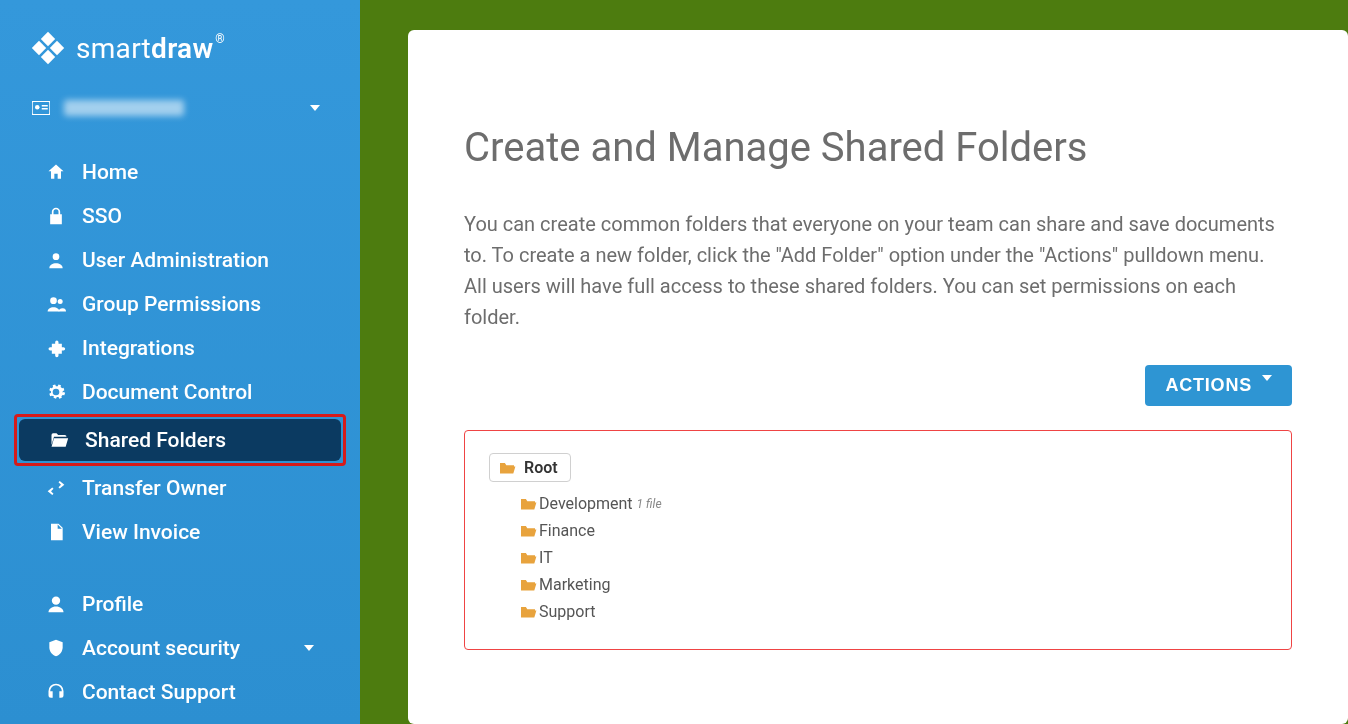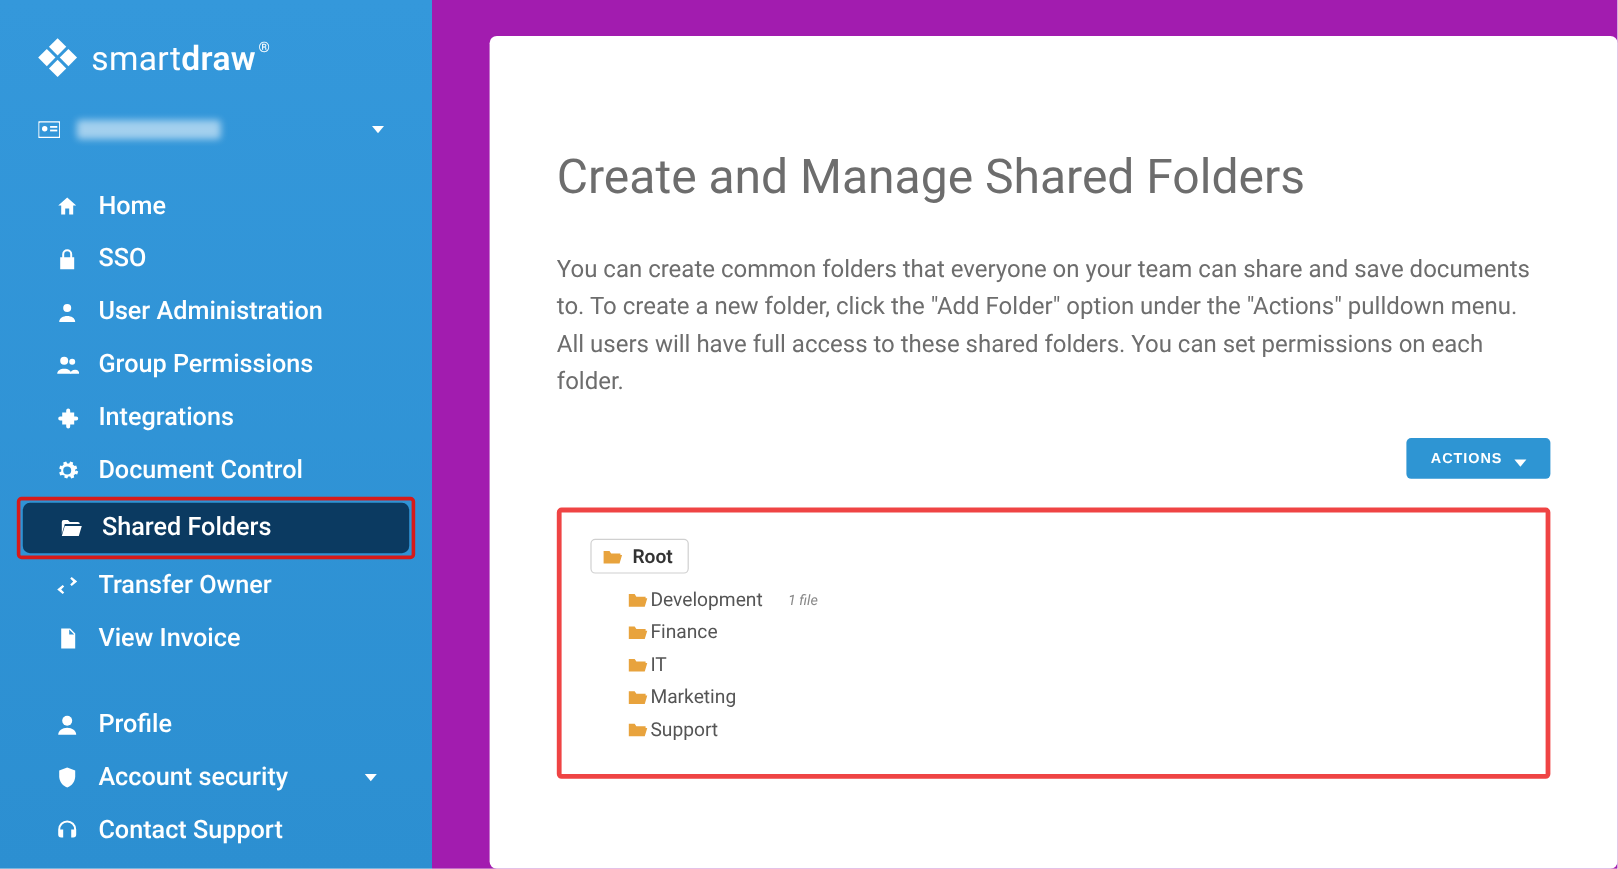--- a/index.html
+++ b/index.html
@@ -71,21 +71,21 @@
     padding: 2px 0;
   }
   .highlight-box .nav-item { margin: 0 2px; }
 
   .nav-item .spacer { flex: 1; }
   .nav-item .right-caret { width:0;height:0;border-left:5px solid transparent;border-right:5px solid transparent;border-top:6px solid #fff; }
 
   
   .main {
     flex: 1;
-    background: #a21caf;
+    background: #4d7c0f;
     padding: 30px 0 0 0;
     display: flex;
     justify-content: flex-start;
   }
   .card {
     background: #fff;
     border-radius: 6px;
     margin-left: 48px;
     width: 940px;
     padding: 94px 56px 40px 56px;
@@ -103,52 +103,52 @@
     line-height: 1.55;
     margin-bottom: 32px;
   }
   .actions-row { display: flex; justify-content: flex-end; margin-bottom: 24px; }
   .actions-btn {
     background: #2e95d3;
     color: #fff;
     border: none;
     border-radius: 4px;
     padding: 10px 20px;
-    font-size: 12px;
+    font-size: 18px;
     font-weight: 600;
     letter-spacing: 0.8px;
     display: flex;
-    align-items: flex-end;
+    align-items: flex-start;
     gap: 10px;
     cursor: pointer;
   }
   .actions-btn .caret-down { border-top-color: #fff; }
 
   .tree-box {
-    border: 4px solid #ef4444;
+    border: 1px solid #ef4444;
     border-radius: 4px;
     padding: 22px 24px 28px 24px;
   }
   .root-chip {
     display: inline-flex;
     align-items: center;
     gap: 8px;
     border: 1px solid #d0d0d0;
     border-radius: 4px;
     padding: 4px 12px 4px 8px;
     font-weight: 600;
     color: #333;
     font-size: 16px;
     margin-bottom: 6px;
     cursor: pointer;
   }
   .folder-icon { width: 18px; height: 14px; }
   .tree-children { margin-left: 30px; margin-top: 6px; display: flex; flex-direction: column; gap: 8px; }
   .tree-item { display: flex; align-items: center; gap: 2px; color: #555; font-size: 16px; cursor: pointer; }
-  .tree-item .meta { font-size: 12px; font-style: italic; color: #888; margin-left: 19px; }
+  .tree-item .meta { font-size: 12px; font-style: italic; color: #888; margin-left: 2px; }
 </style>
 </head>
 <body>
 
 <aside class="sidebar">
 
   <div class="logo-area">
     <svg class="logo-mark" viewBox="0 0 40 40">
       <g fill="#fff">
         <polygon points="20,2 28,10 20,18 12,10"></polygon>

